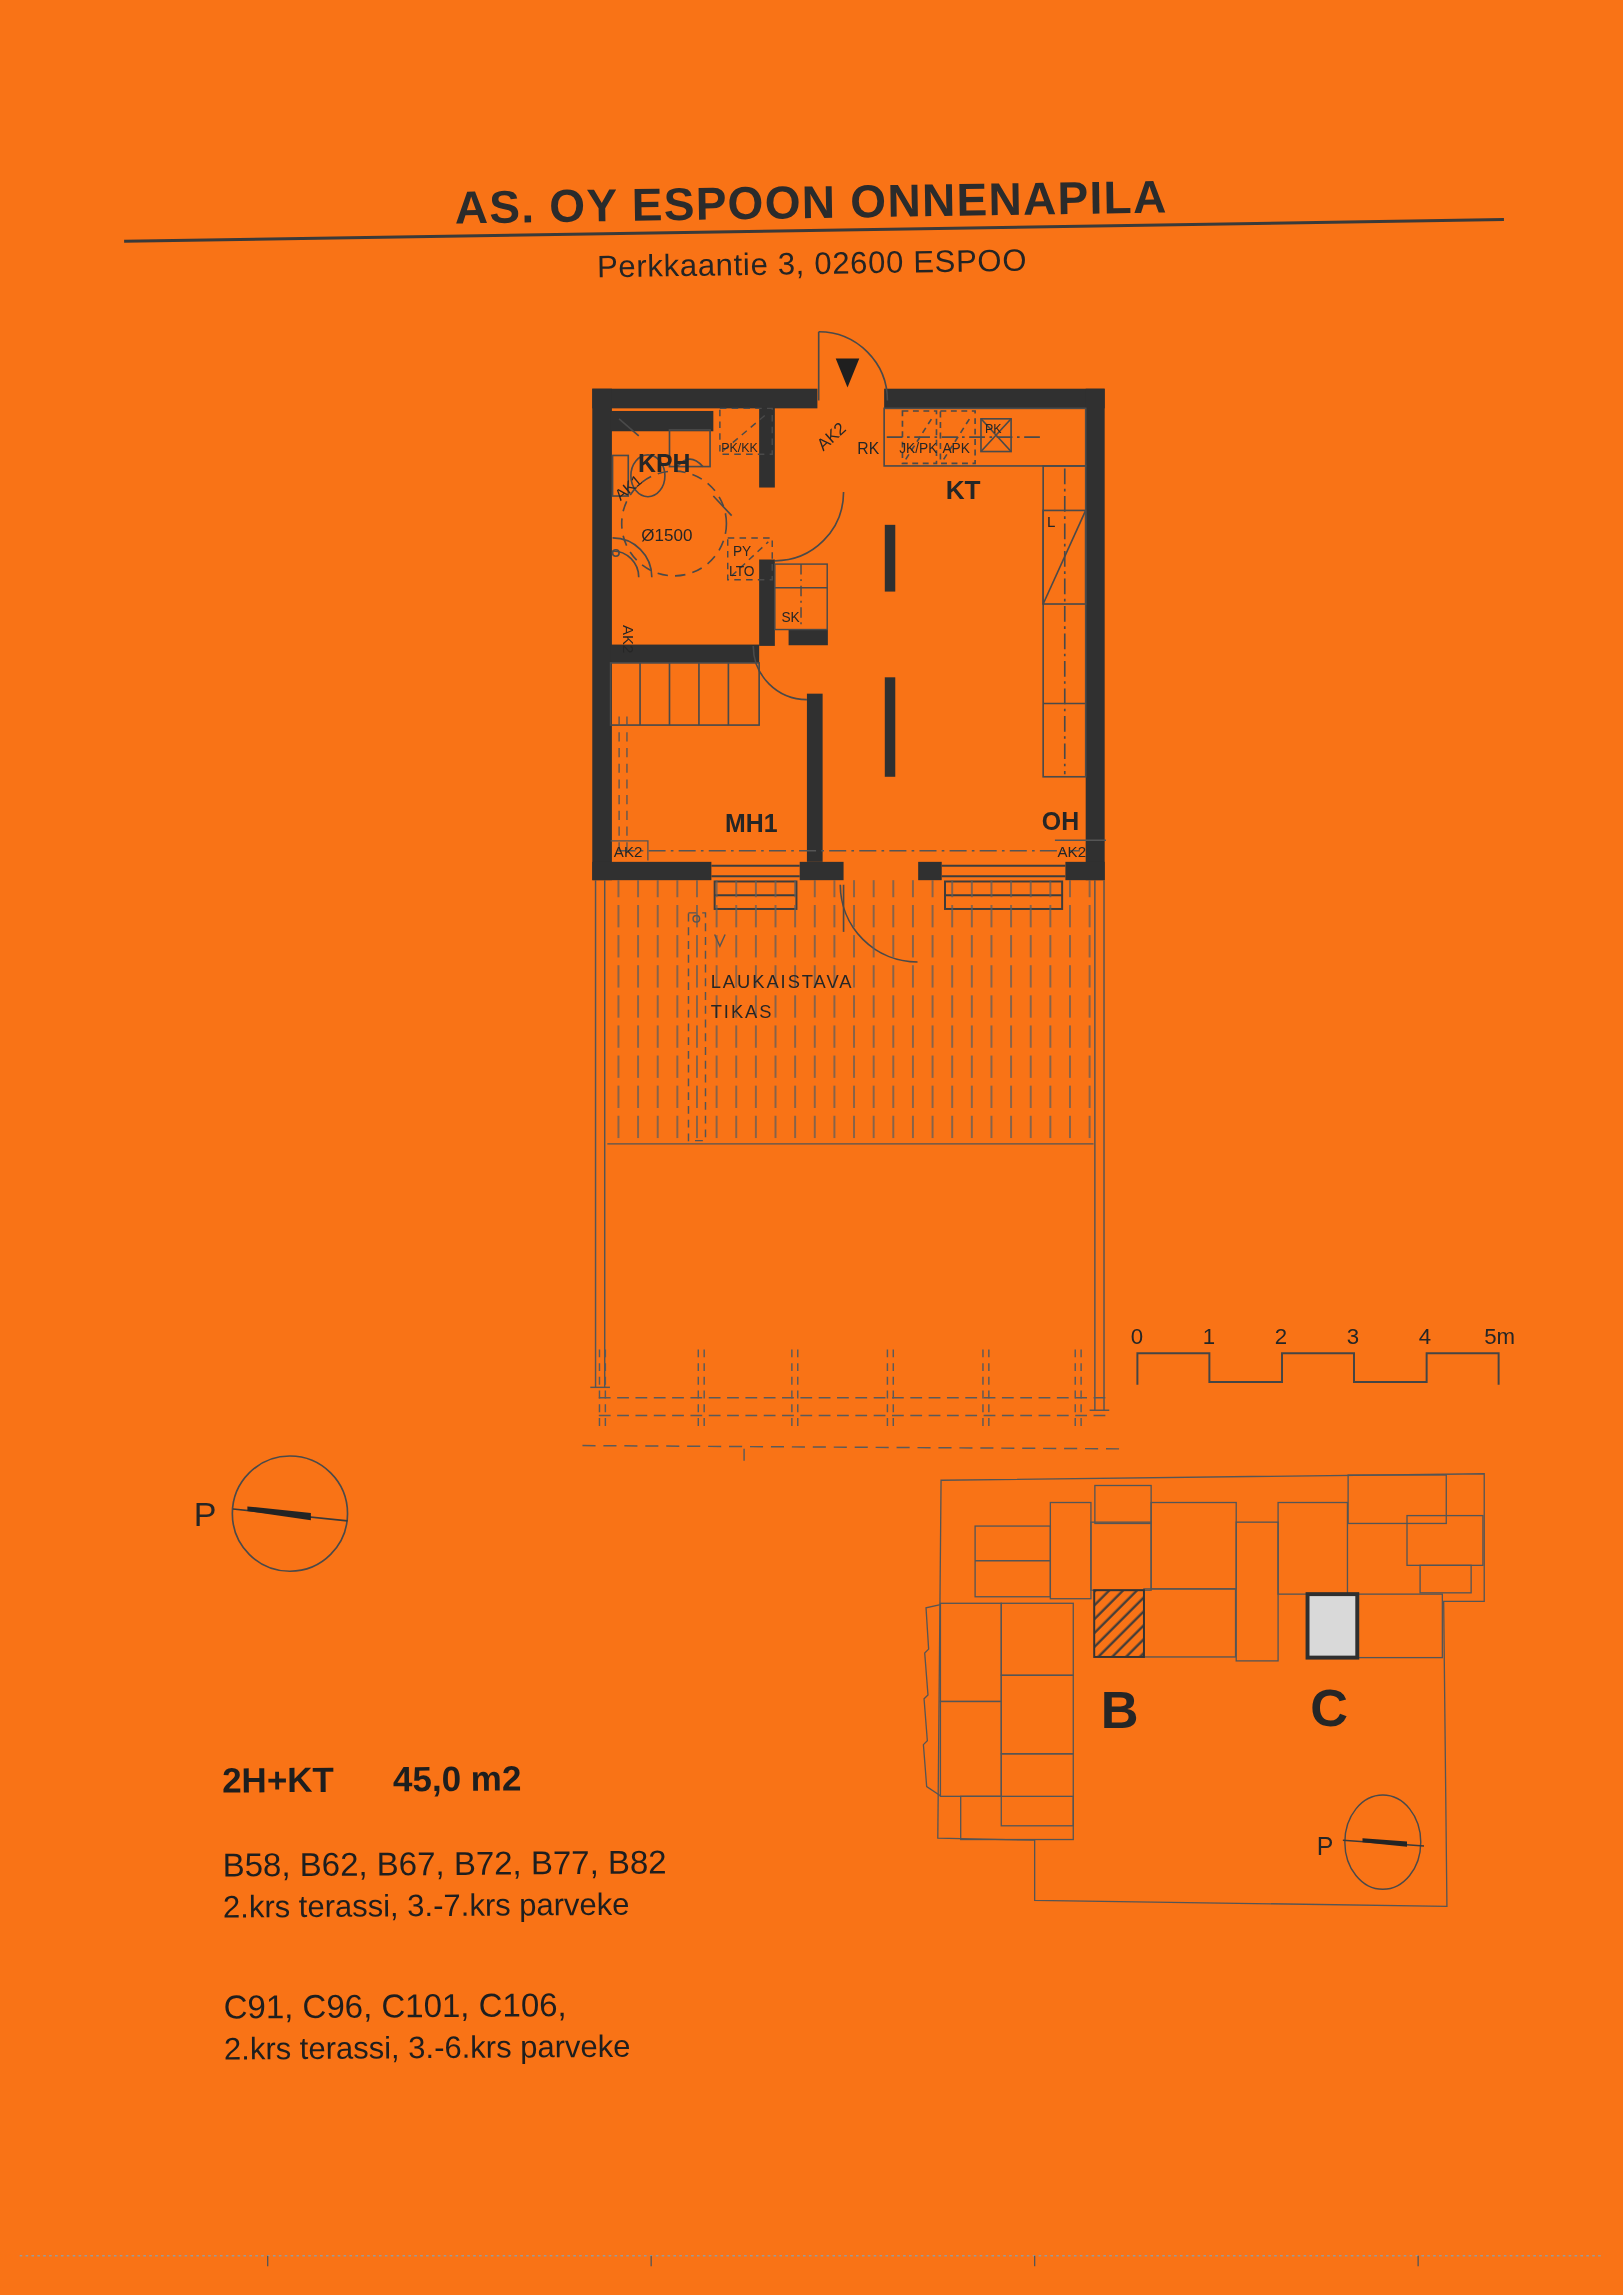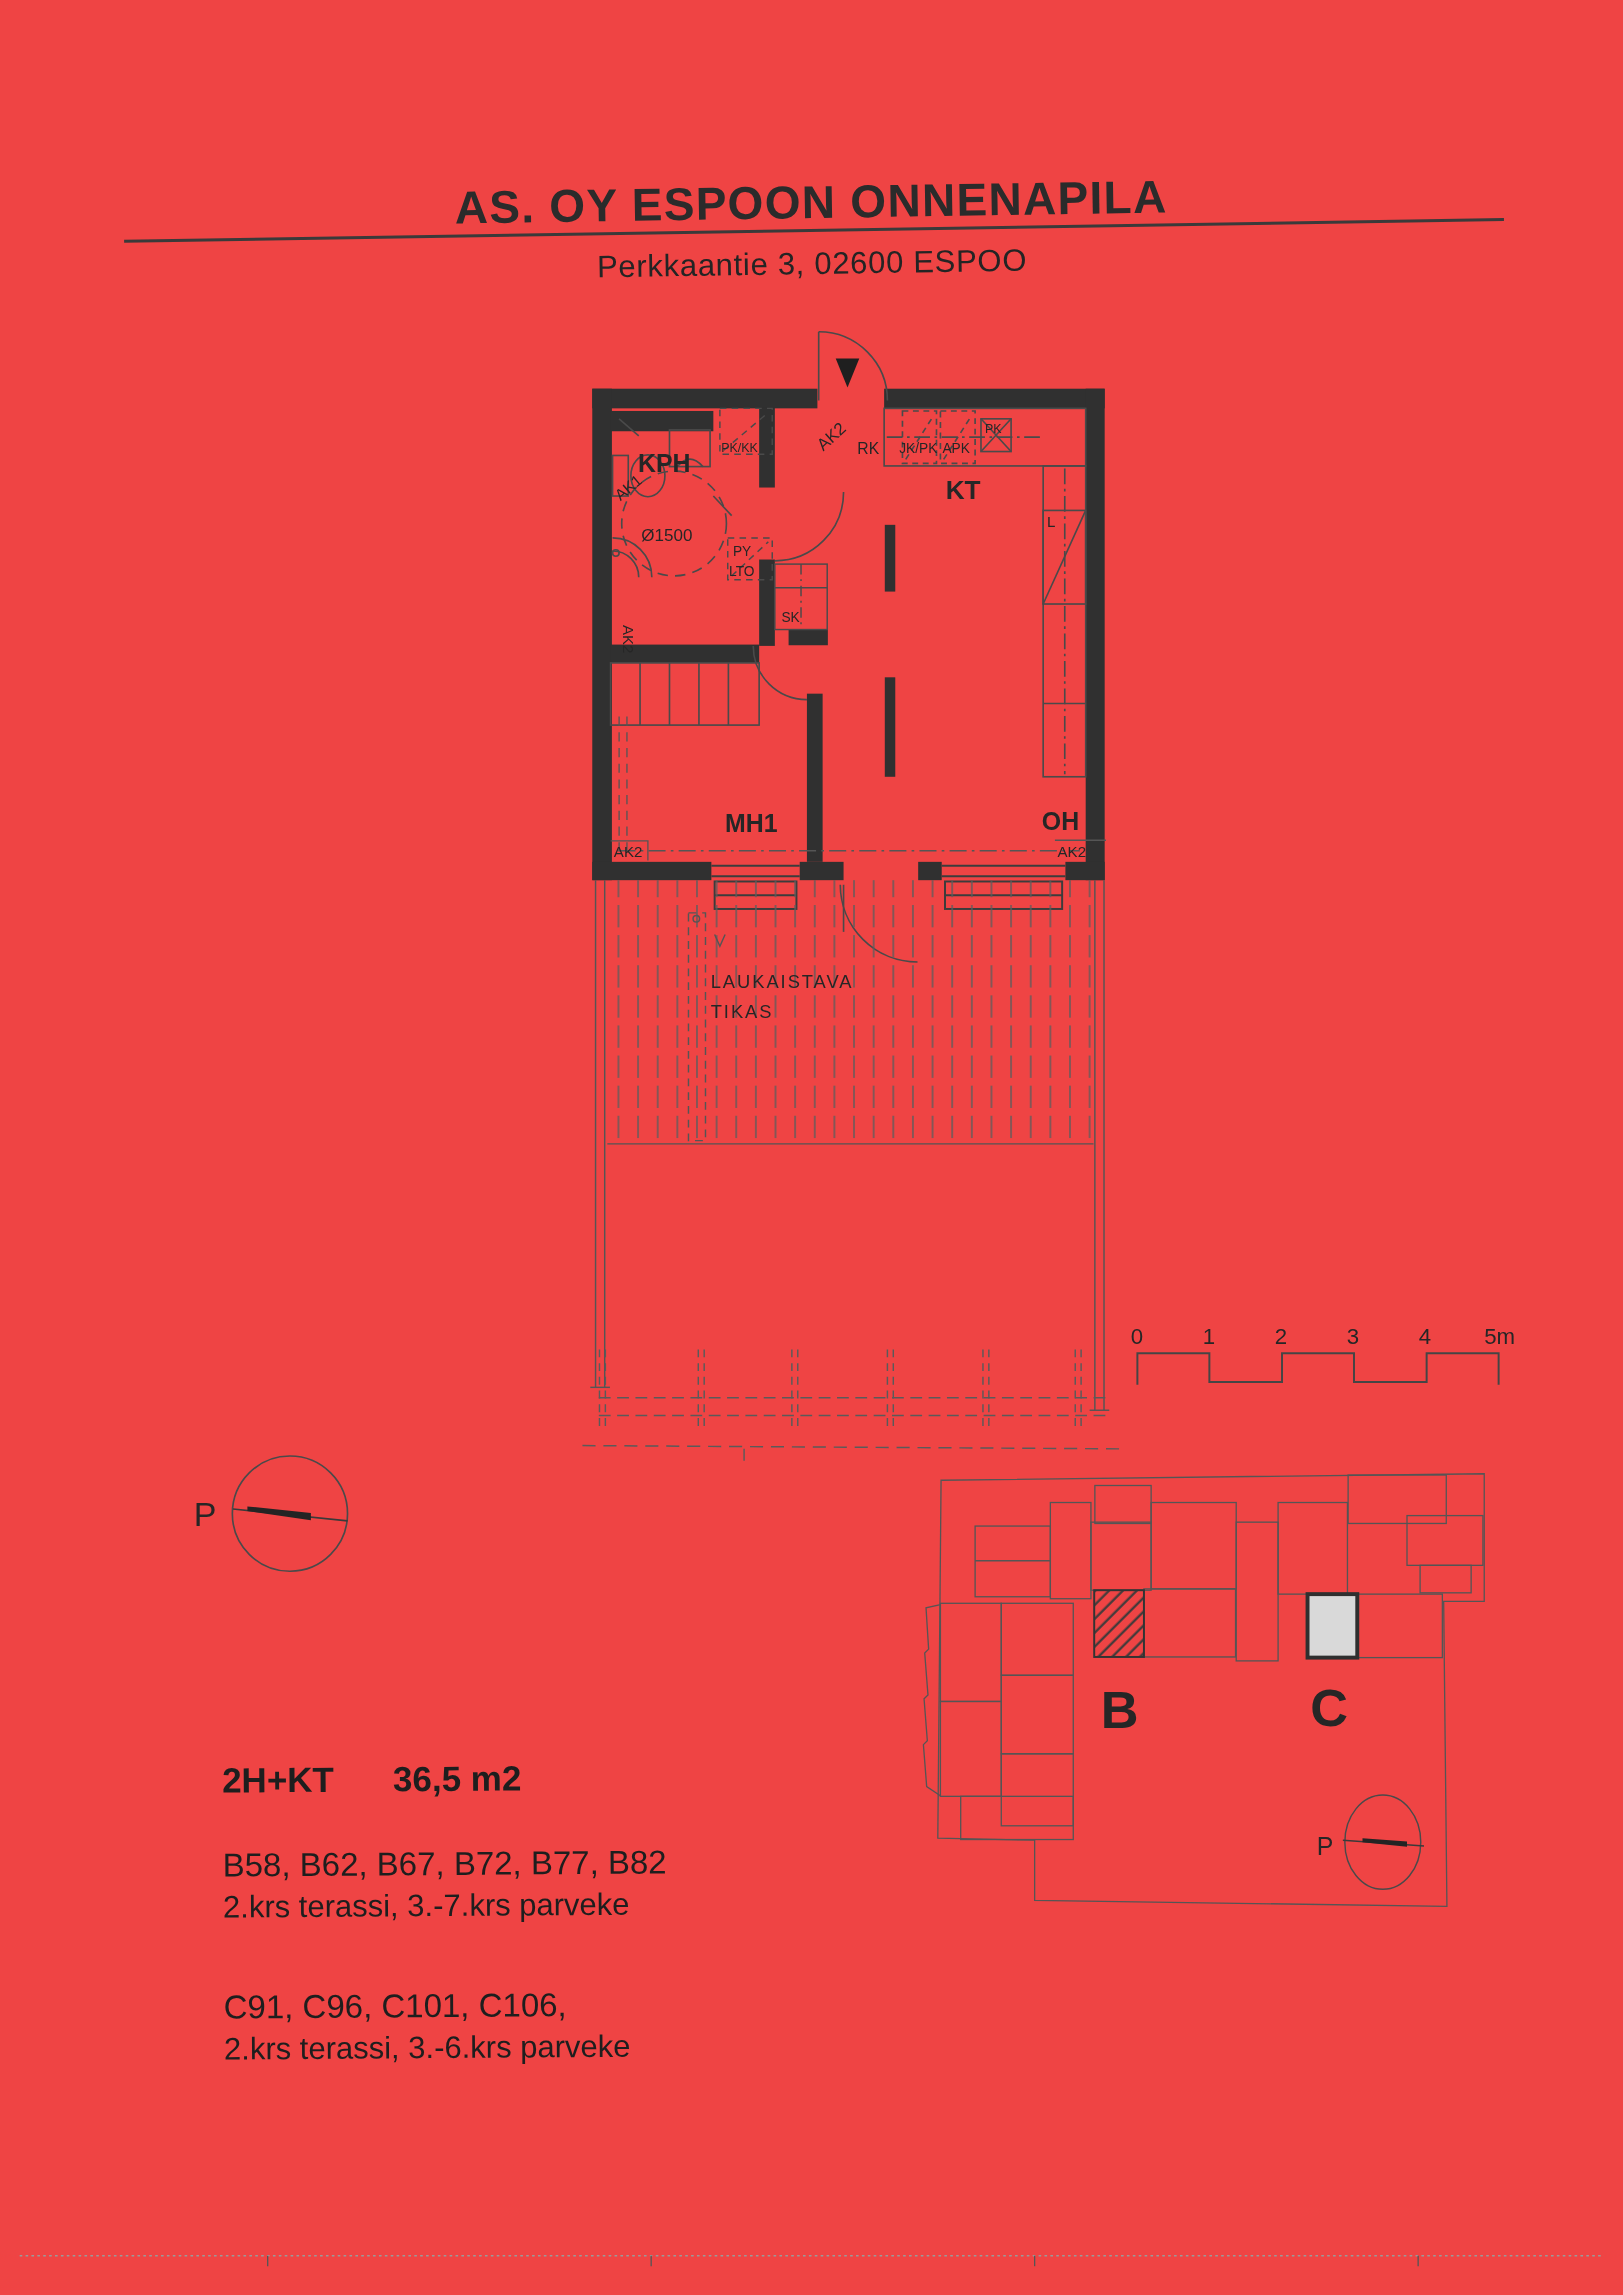--- a/index.html
+++ b/index.html
@@ -1,19 +1,19 @@
 <!DOCTYPE html>
 <html style="font-size:10.5px"><head>
 <meta charset="utf-8">
 <style>
   html,body{margin:0;padding:0;background:#e8e8e8;}
   .page{
     position:relative;
     width:1623px;height:2295px;
-    background:#ef4444;
+    background:#f97316;
     overflow:hidden;
     font-family:"Liberation Sans", sans-serif;
     color:#262626;
   }
   .hdr{
     position:absolute;left:0;top:175px;width:1623px;
     transform:rotate(-0.9deg);
     text-align:center;
   }
   .hdr .title{
@@ -48,21 +48,21 @@
 
   <div class="hdr">
     <div class="title">AS. OY ESPOON ONNENAPILA</div>
     <div class="rule"></div>
     <div class="subtitle">Perkkaantie 3, 02600 ESPOO</div>
   </div>
 
   <div class="info">
     <div class="row1">
       <span>2H+KT</span>
-      <span>36,5 m2</span>
+      <span>45,0 m2</span>
     </div>
     <div class="gap1"></div>
     <div class="apts">B58, B62, B67, B72, B77, B82</div>
     <div class="flr">2.krs terassi, 3.-7.krs parveke</div>
     <div class="gap2"></div>
     <div class="apts">C91, C96, C101, C106,</div>
     <div class="flr">2.krs terassi, 3.-6.krs parveke</div>
   </div>
 
   <svg width="1623" height="2295" viewBox="0 0 2480 3507" style="position:absolute;left:0;top:0;">

